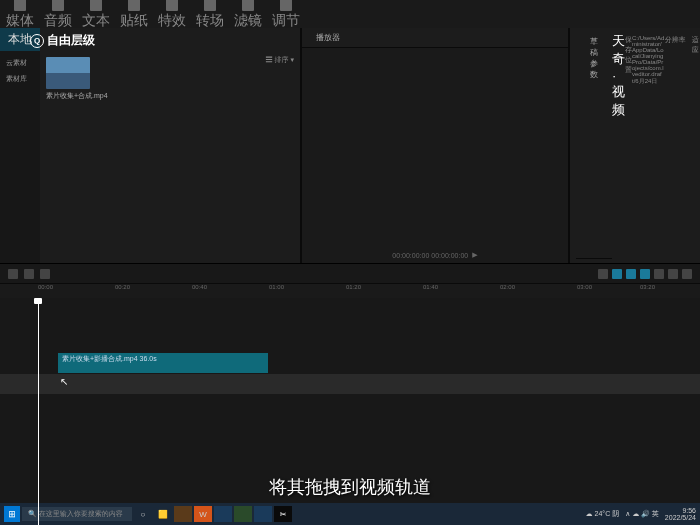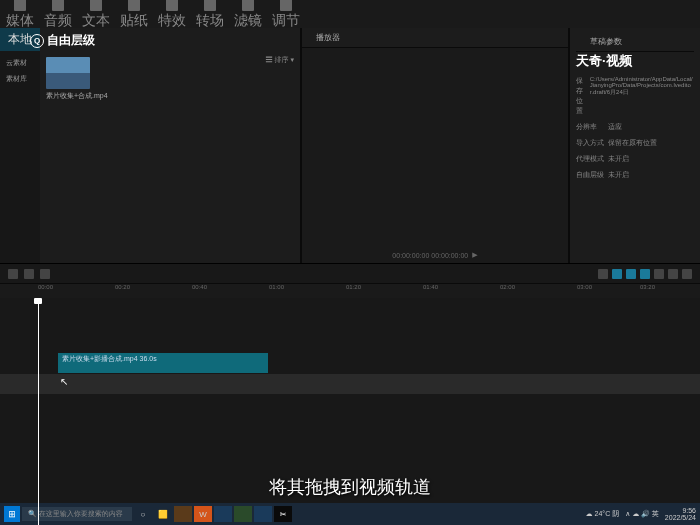--- a/index.html
+++ b/index.html
@@ -4,35 +4,35 @@
 <style>
 * { margin: 0; padding: 0; box-sizing: border-box; font-family: "Microsoft YaHei", sans-serif; }
 body { background: #000; width: 700px; height: 525px; overflow: hidden; position: relative; color: #ccc; font-size: 9px; }
 .app { display: flex; flex-direction: column; height: 100%; }
 .top-menu { background: #1a1a1a; height: 28px; display: flex; align-items: center; padding: 12px 6px; gap: 10px; font-size: 14px; color: #888; }
 .menu-item { display: flex; flex-direction: column; align-items: center; gap: 1px; cursor: pointer; }
 .menu-icon { width: 12px; height: 12px; background: #666; border-radius: 1px; }
 .panels { display: flex; height: 235px; gap: 2px; background: #0a0a0a; }
 .panel-left { width: 300px; background: #1c1c1c; display: flex; flex-direction: column; }
 .panel-mid { flex: 1; background: #1c1c1c; display: flex; flex-direction: column; }
-.panel-right { width: 130px; background: #1c1c1c; display: flex; flex-direction: column; padding: 4px 6px; }
+.panel-right { width: 130px; background: #1c1c1c; display: flex; flex-direction: row; padding: 4px 6px; }
 .panel-header { font-size: 8px; color: #aaa; padding: 4px 14px; border-bottom: 1px solid #0a0a0a; }
 .left-tabs { display: flex; font-size: 12px; }
 .left-tab { padding: 3px 8px; color: #888; }
 .left-tab.active { background: #0f3a4a; color: #ddd; }
 .left-body { display: flex; flex: 1; }
 .left-side { width: 40px; background: #171717; padding: 4px 2px; font-size: 7px; color: #999; }
 .left-side div { padding: 3px 4px; cursor: pointer; }
 .left-content { flex: 1; padding: 6px; position: relative; }
 .thumb { width: 44px; height: 32px; background: linear-gradient(180deg, #5a8db5 50%, #3a5a7a 50%); border-radius: 1px; }
 .thumb-label { font-size: 7px; color: #aaa; margin-top: 2px; }
 .sort-btn { position: absolute; top: 4px; right: 6px; font-size: 7px; color: #888; }
 .watermark { position: absolute; top: 32px; left: 30px; color: #fff; font-size: 12px; font-weight: bold; display: flex; align-items: center; gap: 3px; z-index: 100; }
 .watermark-icon { width: 14px; height: 14px; border: 1.5px solid #fff; border-radius: 50%; display: flex; align-items: center; justify-content: center; font-size: 8px; }
-.right-title { color: #fff; font-size: 13px; font-weight: bold; margin-bottom: 3px; }
+.right-title { color: #fff; font-size: 13px; font-weight: normal; margin-bottom: 3px; }
 .right-row { font-size: 7px; color: #888; margin: 3px 0; display: flex; }
 .right-row .lbl { width: 32px; }
 .preview-body { flex: 1; background: #1a1a1a; display: flex; align-items: flex-end; justify-content: center; padding: 4px; }
 .preview-controls { display: flex; gap: 4px; font-size: 7px; color: #666; align-items: center; }
 .timeline-area { flex: 1; background: #181818; display: flex; flex-direction: column; position: relative; }
 .timeline-toolbar { height: 20px; display: flex; justify-content: space-between; align-items: center; padding: 0 8px; border-bottom: 1px solid #0a0a0a; }
 .tl-tools { display: flex; gap: 6px; }
 .tl-tool { width: 10px; height: 10px; background: #444; border-radius: 1px; cursor: pointer; }
 .tl-tool.blue { background: #1a7a9a; }
 .tl-right { display: flex; gap: 4px; align-items: center; }

